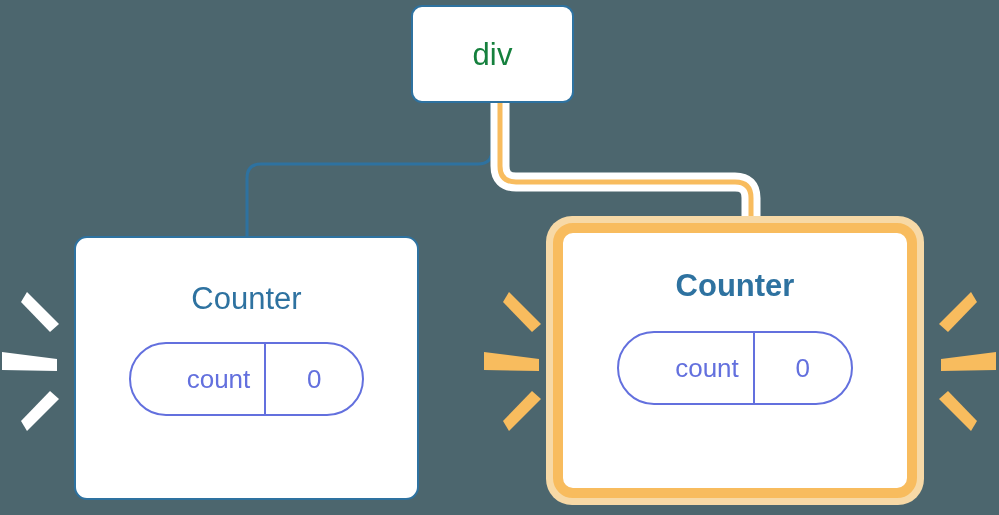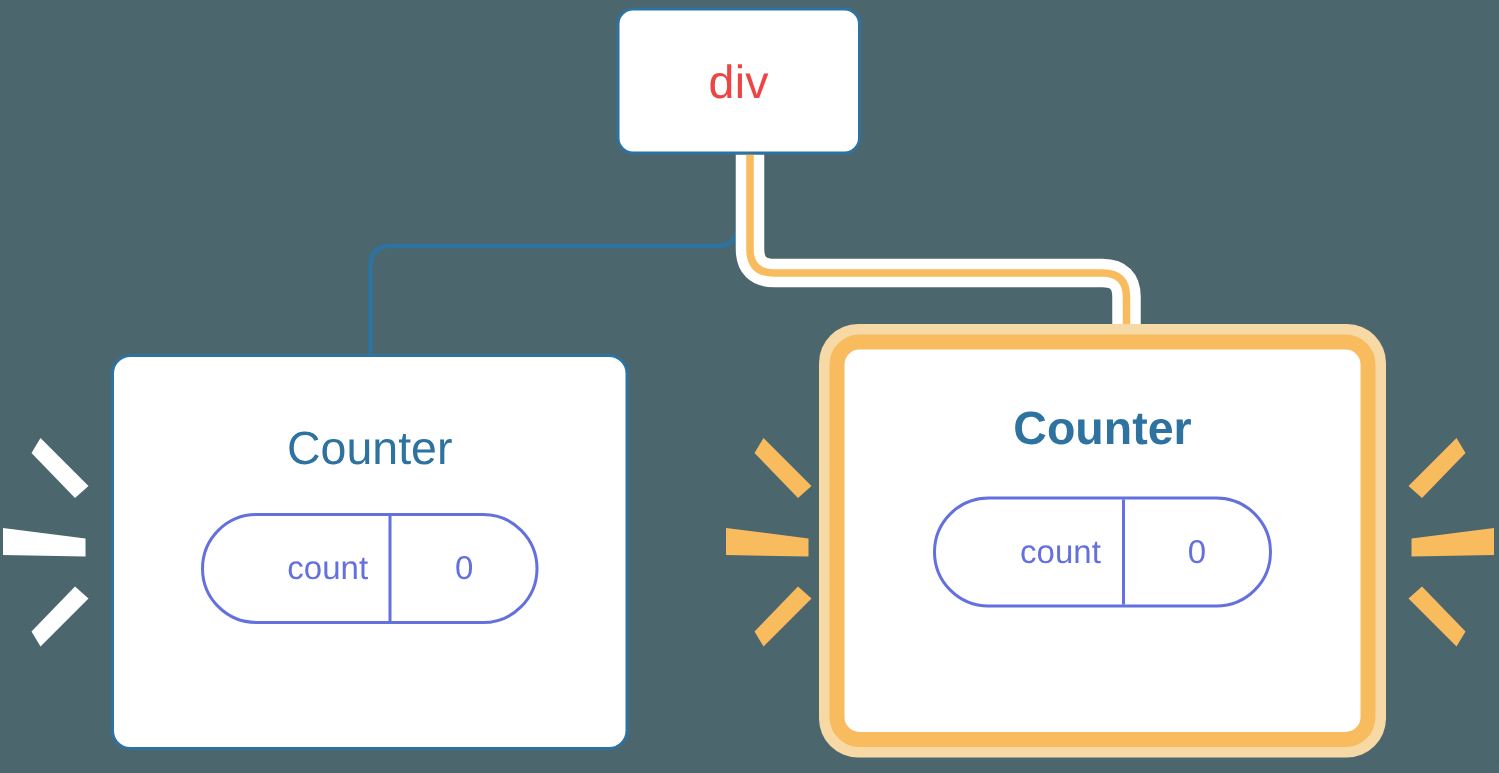--- a/index.html
+++ b/index.html
@@ -45,21 +45,21 @@
     left: 411px;
     top: 5px;
     width: 163px;
     height: 98px;
     border: 2.5px solid #2e72a0;
     border-radius: 11px;
     justify-content: center;
   }
   #node-div .node-title {
     font-size: 31px;
-    color: #ef4444;
+    color: #15803d;
     letter-spacing: 0.2px;
     line-height: 1;
   }
 
   
   #node-counter-left {
     left: 74px;
     top: 236px;
     width: 345px;
     height: 264px;
@@ -116,21 +116,21 @@
     height: 74px;
     box-sizing: border-box;
     background: transparent;
   }
   .state-pill .pill-key,
   .state-pill .pill-val {
     display: flex;
     align-items: center;
     justify-content: center;
     color: #6370de;
-    font-size: 22px;
+    font-size: 26px;
     line-height: 1;
   }
   .state-pill .pill-key {
     padding: 0 14px 0 56px;
   }
   .state-pill .pill-val {
     border-left: 2px solid #6370de;
     width: 96px;
   }
 

